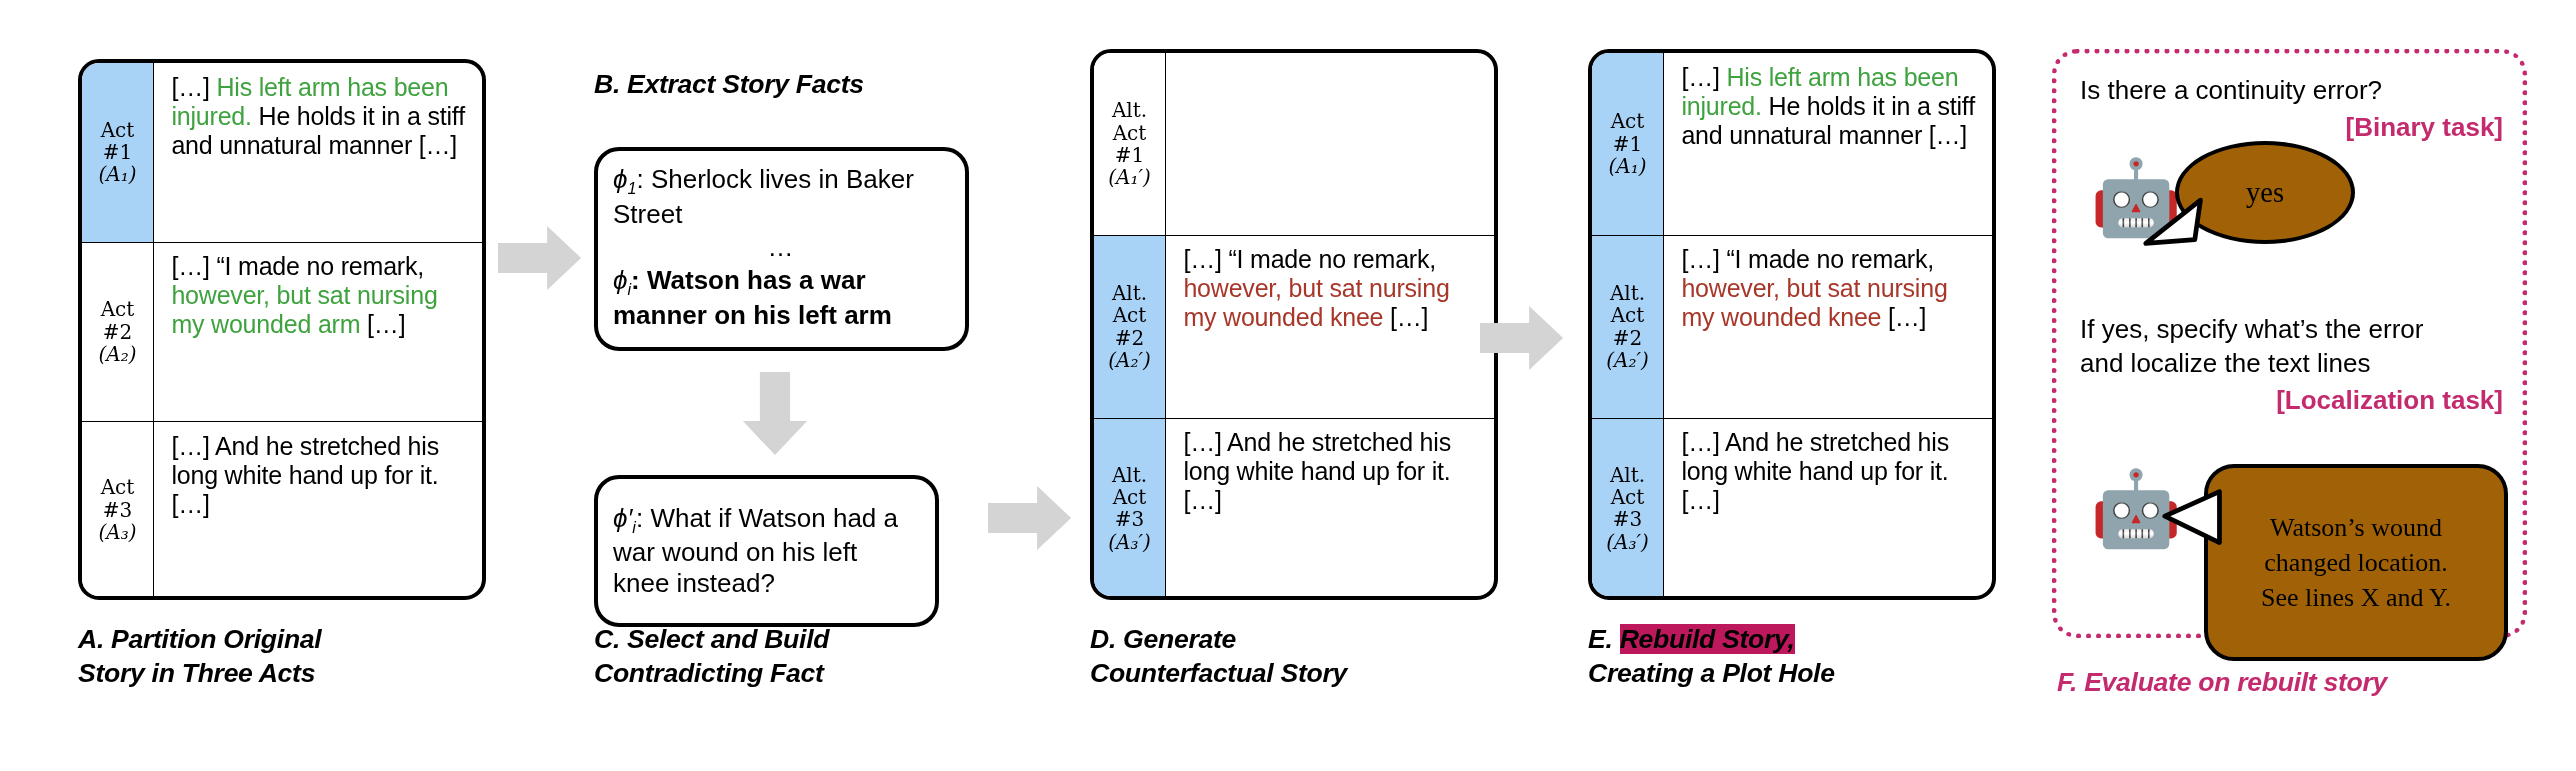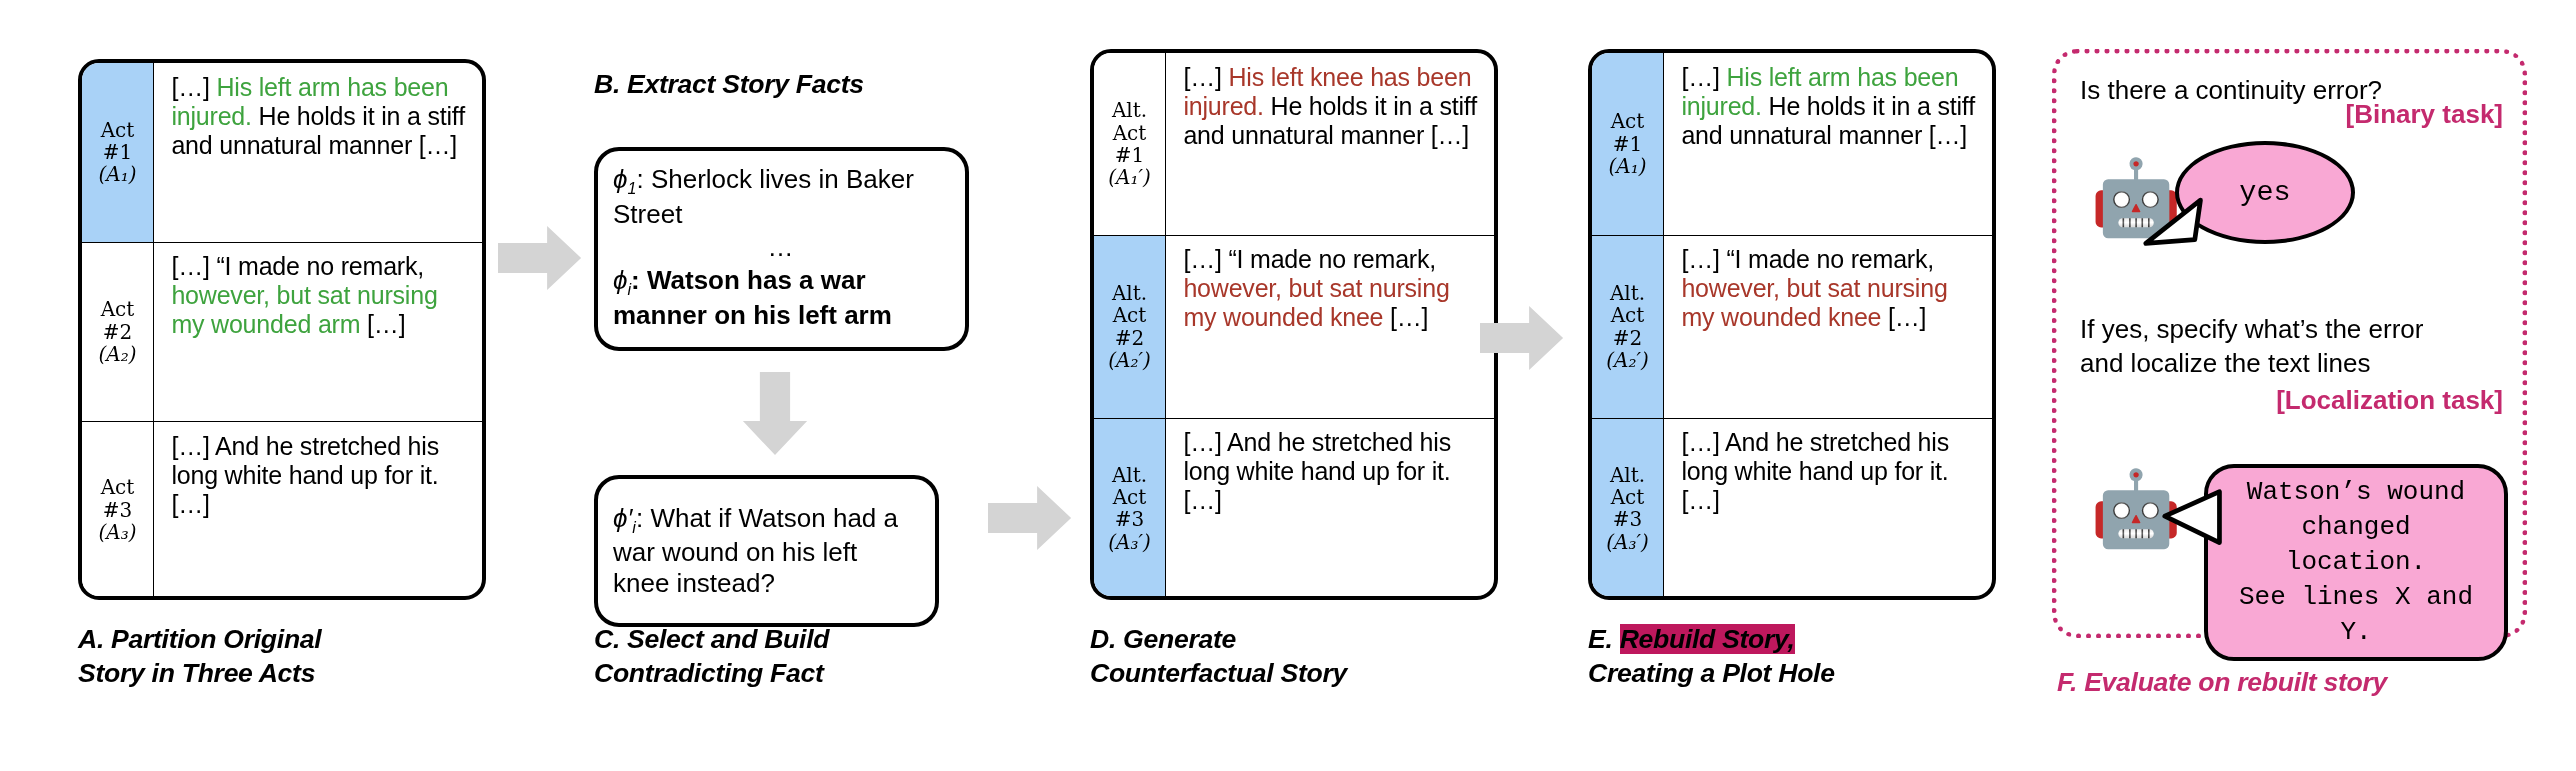--- a/index.html
+++ b/index.html
@@ -103,22 +103,22 @@
     text-align:right;
   }
   .robot{
     position:absolute;
     font-size:74px;line-height:1;
     font-family:"DejaVu Sans",sans-serif;
   }
   .bubble{
     position:absolute;
     border:4.7px solid #000;
-    background:#f9a8d4;
-    font-family:Liberation Mono, monospace;
+    background:#a16207;
+    font-family:Liberation Serif, serif;
     color:#000;
     box-sizing:border-box;
     display:flex;align-items:center;justify-content:center;
     text-align:center;
   }
   .bubble.oval{border-radius:50%;font-size:28.5px;}
   .bubble.rect{border-radius:30px;font-size:26px;line-height:1.35;padding:11.4px 17px;}
   .tail{position:absolute;}
 </style>
 </head>
@@ -198,21 +198,20 @@
   </div>
 
   <div class="card" style="left:1090px;top:49px;width:408px;height:551px;">
     <div class="act-row" style="height:33.5%;">
       <div class="act-label white">
         <span>Alt.</span>
         <span>Act</span>
         <span>#1</span>
         <span class="sub">(A₁′)</span>
       </div>
-      <div class="act-text"><span>[…] </span><span class="red">His left knee has been injured.</span><span> He holds it in a stiff and unnatural manner […]</span></div>
     </div>
     <div class="act-row" style="height:33.5%;">
       <div class="act-label blue">
         <span>Alt.</span>
         <span>Act</span>
         <span>#2</span>
         <span class="sub">(A₂′)</span>
       </div>
       <div class="act-text"><span>[…] “I made no remark, </span><span class="red">however, but sat nursing my wounded knee</span><span> […]</span></div>
     </div>
@@ -266,21 +265,21 @@
     </div>
   </div>
   <div class="caption" style="left:1588px;top:622px;width:427px;">
     <span>E. </span><span class="hl">Rebuild Story,</span><br>
     <span>Creating a Plot Hole</span>
   </div>
 
   <div class="dashbox" style="left:2052px;top:49px;width:475px;height:589px;"></div>
 
   <div class="ftext" style="left:2080px;top:74px;width:423px;">Is there a continuity error?</div>
-  <div class="ftag" style="left:2080px;top:99px;width:423px;">[Binary task]</div>
+  <div class="ftag" style="left:2080px;top:112px;width:423px;">[Binary task]</div>
 
   <div class="robot" style="left:2090px;top:160px;">🤖</div>
 
   <div class="bubble oval" style="left:2175px;top:141px;width:180px;height:103px;">
     <span>yes</span>
   </div>
   <div class="tail" style="left:2142px;top:196px;">
     <svg width="66" height="59" viewBox="0 0 70 62">
         <path d="M62 4 L4 50 L56 46 Z" fill="#fff" stroke="#000" stroke-width="5" stroke-linejoin="round"></path>
       </svg>

